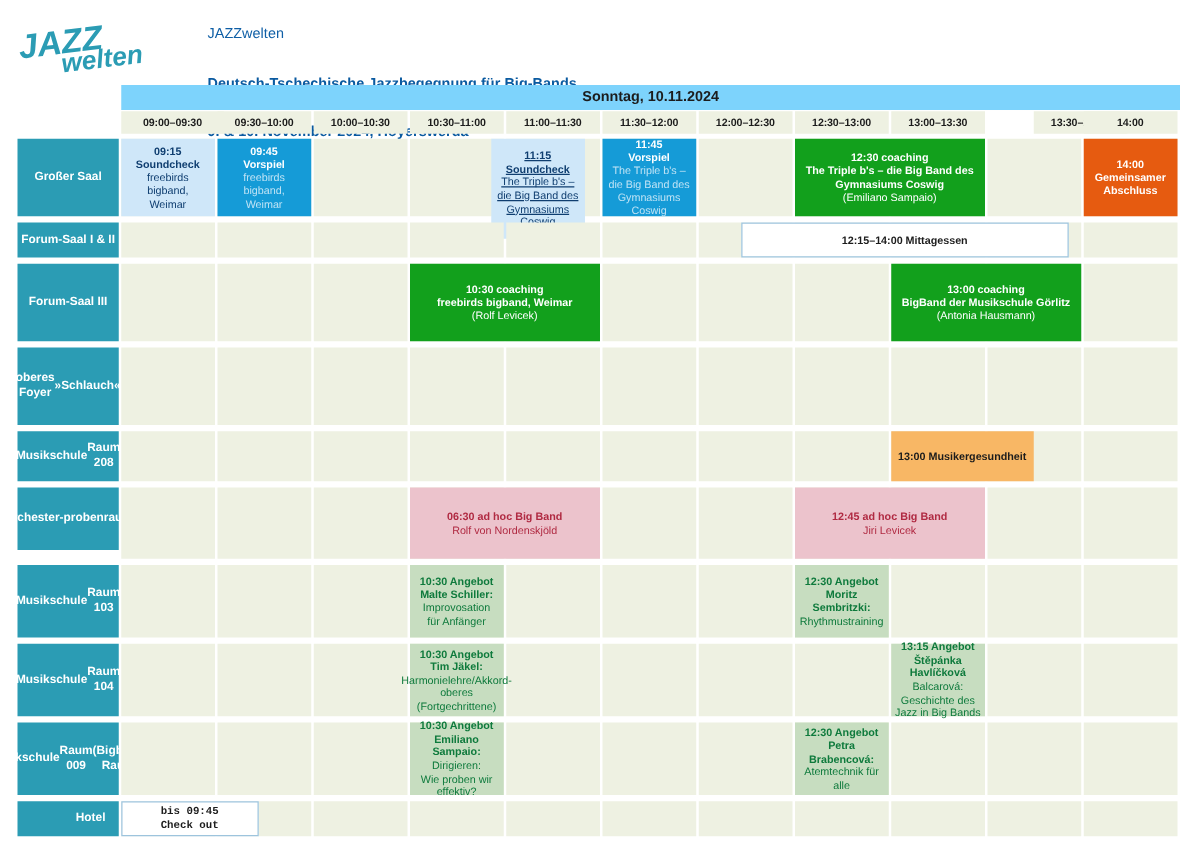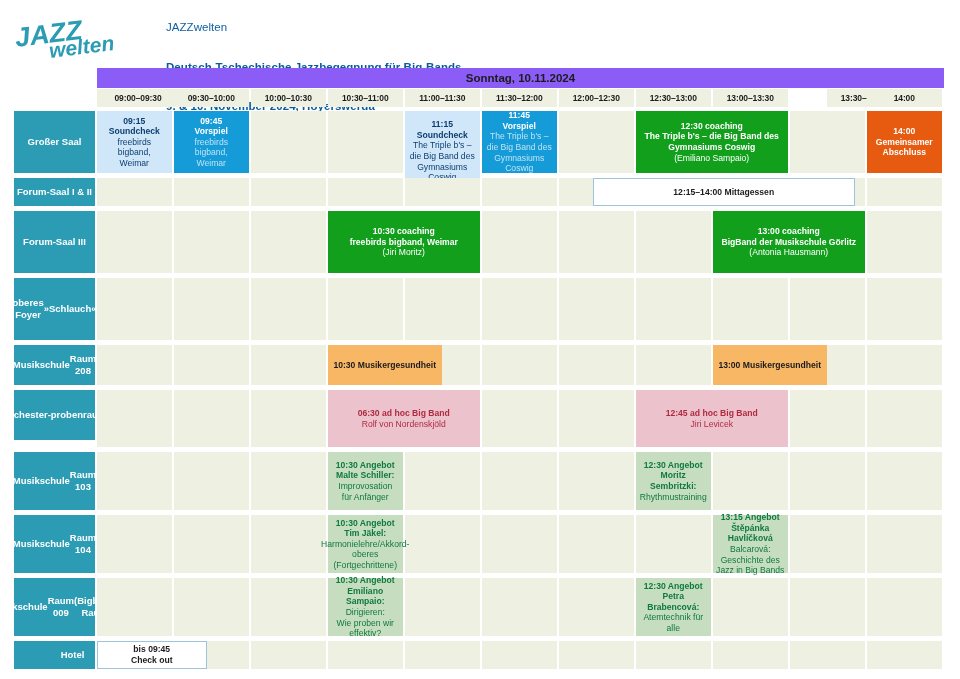--- a/index.html
+++ b/index.html
@@ -44,21 +44,21 @@
   
   .grid {
     position: absolute;
     left: 0; top: 68px;
     width: 960px;
   }
   .day-head {
     position: absolute;
     left: 97px; top: 0;
     width: 847px; height: 20px;
-    background: #8b5cf6;
+    background: #7dd3fc;
     color: #1c1c1c;
     font-size: 11.5px;
     font-weight: bold;
     text-align: center;
     line-height: 20px;
   }
   .slot-head-row {
     position: absolute;
     left: 97px; top: 21px;
     width: 847px; height: 18px;
@@ -186,21 +186,21 @@
               <div class="t">Soundcheck</div>
               <div class="sub">freebirds bigband,</div>
               <div class="sub">Weimar</div>
             </div>
             <div class="block c-blue" style="left: 77px; width: 74.5px; height: 62px;">
               <div class="t">09:45</div>
               <div class="t">Vorspiel</div>
               <div class="sub">freebirds bigband,</div>
               <div class="sub">Weimar</div>
             </div>
-            <div class="block c-lightblue" style="left: 308px; width: 74.5px; height: 80px;">
+            <div class="block c-lightblue" style="left: 296px; width: 74.5px; height: 80px; text-decoration: underline;">
               <div class="t">11:15</div>
               <div class="t">Soundcheck</div>
               <div class="sub">The Triple b's –</div>
               <div class="sub">die Big Band des</div>
               <div class="sub">Gymnasiums Coswig</div>
             </div>
             <div class="block c-blue" style="left: 385px; width: 74.5px; height: 62px;">
               <div class="t">11:45</div>
               <div class="t">Vorspiel</div>
               <div class="sub">The Triple b's –</div>
@@ -253,21 +253,21 @@
             <div class="cell" style="left: 308px; width: 74.5px; height: 62px;"></div>
             <div class="cell" style="left: 385px; width: 74.5px; height: 62px;"></div>
             <div class="cell" style="left: 462px; width: 74.5px; height: 62px;"></div>
             <div class="cell" style="left: 539px; width: 74.5px; height: 62px;"></div>
             <div class="cell" style="left: 616px; width: 74.5px; height: 62px;"></div>
             <div class="cell" style="left: 693px; width: 74.5px; height: 62px;"></div>
             <div class="cell" style="left: 770px; width: 74.5px; height: 62px;"></div>
             <div class="block c-green" style="left: 231px; width: 151.5px; height: 62px;">
               <div class="t">10:30 coaching</div>
               <div class="t">freebirds bigband, Weimar</div>
-              <div class="sub">(Jiri Moritz)</div>
+              <div class="sub">(Rolf Levicek)</div>
             </div>
             <div class="block c-green" style="left: 616px; width: 151.5px; height: 62px;">
               <div class="t">13:00 coaching</div>
               <div class="t">BigBand der Musikschule Görlitz</div>
               <div class="sub">(Antonia Hausmann)</div>
             </div>
           </div>
         </div>
         <div class="row" style="top: 210px; height: 62px;">
           <div class="row-label" style="height: 62px;">
@@ -298,23 +298,20 @@
             <div class="cell" style="left: 77px; width: 74.5px; height: 40px;"></div>
             <div class="cell" style="left: 154px; width: 74.5px; height: 40px;"></div>
             <div class="cell" style="left: 231px; width: 74.5px; height: 40px;"></div>
             <div class="cell" style="left: 308px; width: 74.5px; height: 40px;"></div>
             <div class="cell" style="left: 385px; width: 74.5px; height: 40px;"></div>
             <div class="cell" style="left: 462px; width: 74.5px; height: 40px;"></div>
             <div class="cell" style="left: 539px; width: 74.5px; height: 40px;"></div>
             <div class="cell" style="left: 616px; width: 74.5px; height: 40px;"></div>
             <div class="cell" style="left: 693px; width: 74.5px; height: 40px;"></div>
             <div class="cell" style="left: 770px; width: 74.5px; height: 40px;"></div>
-            <div class="block c-amber" style="left: 231px; width: 113.5px; height: 40px;">
-              <div class="t">10:30 Musikergesundheit</div>
-            </div>
             <div class="block c-amber" style="left: 616px; width: 113.5px; height: 40px;">
               <div class="t">13:00 Musikergesundheit</div>
             </div>
           </div>
         </div>
         <div class="row" style="top: 322px; height: 57px;">
           <div class="row-label" style="height: 50px;">
             <span style="display: block;">Orchester-</span>
             <span style="display: block;">probenraum</span>
           </div>
@@ -429,21 +426,21 @@
               <div class="t">12:30 Angebot</div>
               <div class="t">Petra Brabencová:</div>
               <div class="sub">Atemtechnik für alle</div>
             </div>
           </div>
         </div>
         <div class="row" style="top: 573px; height: 28px;">
           <div class="row-label" style="height: 28px;">
             <span style="display: block; padding-left: 36px;">Hotel</span>
           </div>
-          <div class="cells" style="height: 28px;">
+          <div class="cells" style="height: 28px; font-family: Liberation Mono, monospace;">
             <div class="cell" style="left: 0px; width: 74.5px; height: 28px;"></div>
             <div class="cell" style="left: 77px; width: 74.5px; height: 28px;"></div>
             <div class="cell" style="left: 154px; width: 74.5px; height: 28px;"></div>
             <div class="cell" style="left: 231px; width: 74.5px; height: 28px;"></div>
             <div class="cell" style="left: 308px; width: 74.5px; height: 28px;"></div>
             <div class="cell" style="left: 385px; width: 74.5px; height: 28px;"></div>
             <div class="cell" style="left: 462px; width: 74.5px; height: 28px;"></div>
             <div class="cell" style="left: 539px; width: 74.5px; height: 28px;"></div>
             <div class="cell" style="left: 616px; width: 74.5px; height: 28px;"></div>
             <div class="cell" style="left: 693px; width: 74.5px; height: 28px;"></div>

